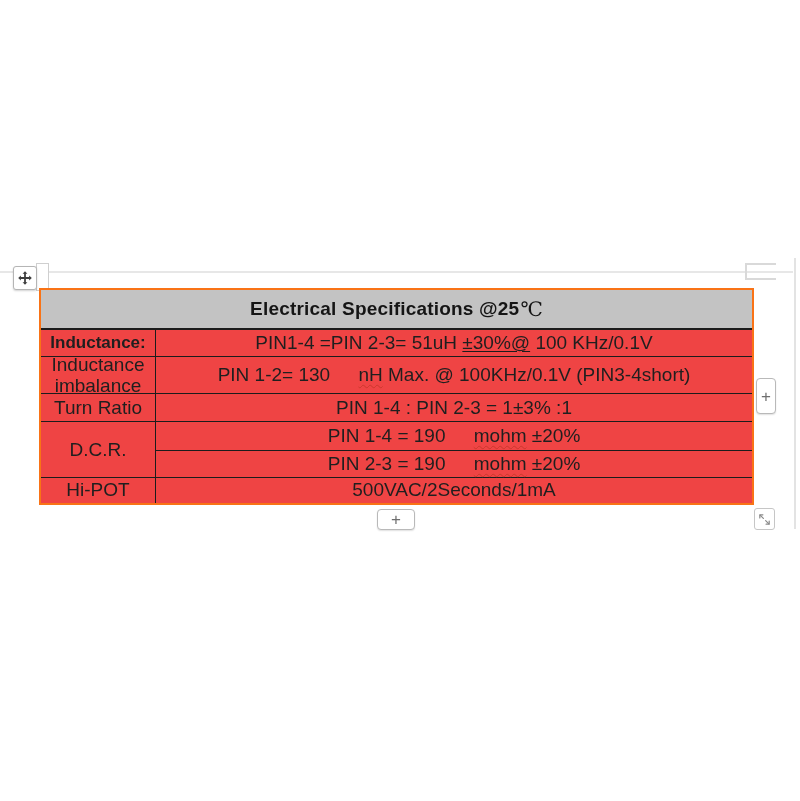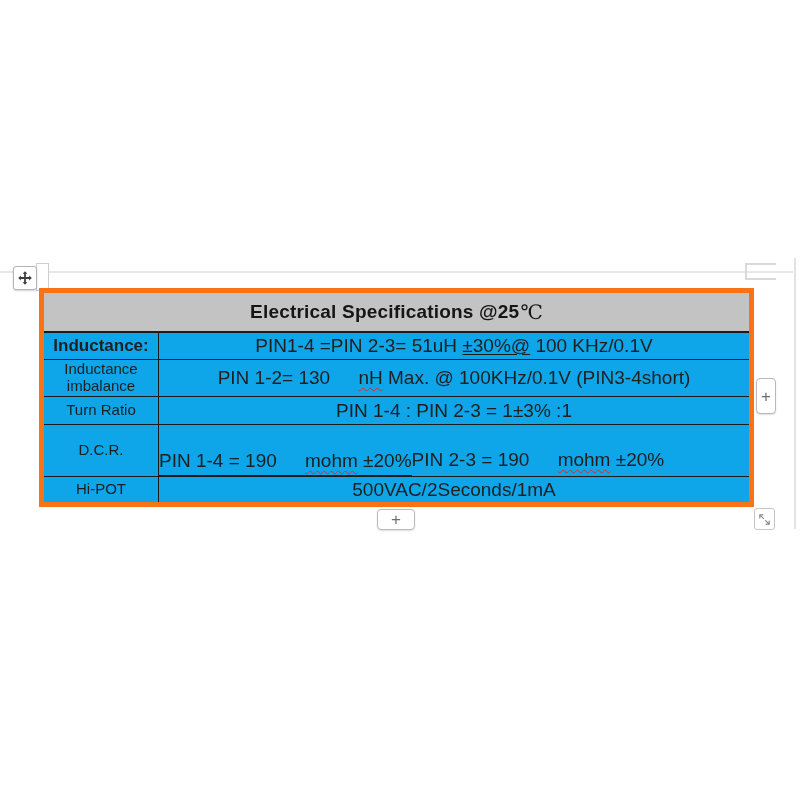--- a/index.html
+++ b/index.html
@@ -19,43 +19,43 @@
 
   
   .move-handle{
     position:absolute;left:13px;top:266px;width:24px;height:24px;background:#fff;
     border:1px solid #b5b5b5;border-radius:3px;box-shadow:0 1px 2px rgba(0,0,0,.18);
     display:flex;align-items:center;justify-content:center;cursor:move;box-sizing:border-box;
   }
 
   
   .spec-table{
-    position:absolute;left:39px;top:288px;width:715px;background:#0ea5e9;
-    border:5px solid #f97316;box-sizing:border-box;
+    position:absolute;left:39px;top:288px;width:715px;background:#ef4444;
+    border:2px solid #f97316;box-sizing:border-box;
   }
   .title-row{
     height:38px;background:#c3c3c3;border-bottom:2px solid #1c1c1c;
     display:flex;align-items:center;justify-content:center;
     font-weight:bold;font-size:19px;letter-spacing:.2px;color:#151515;
   }
   .deg{font-family:"DejaVu Serif","DejaVu Sans",serif;font-weight:normal;font-size:20px;margin-left:1px;}
   .t-row{display:flex;border-bottom:1.5px solid #1c1c1c;}
   .t-row.last{border-bottom:none;}
   .label-cell{
     width:115px;min-width:115px;border-right:1.5px solid #1c1c1c;
     display:flex;align-items:center;justify-content:center;text-align:center;
-    font-size:15px;line-height:1.12;box-sizing:border-box;
+    font-size:19px;line-height:1.12;box-sizing:border-box;
   }
   .label-cell.bold-small{font-weight:bold;font-size:17px;}
   .value-cell{
     flex:1;display:flex;align-items:center;justify-content:center;
     font-size:19px;white-space:pre;
   }
   .h-r1{height:26px;} .h-r2{height:36px;} .h-r3{height:27px;} .h-r5{height:25px;}
-  .dcr-values{flex:1;display:flex;flex-direction:row;margin-top:22px;}
+  .dcr-values{flex:1;display:flex;flex-direction:column;}
   .dcr-values .value-cell{flex:none;}
   .dcr-a{height:28px;border-bottom:1.5px solid #1c1c1c;box-sizing:content-box;}
   .dcr-b{height:25.5px;}
 
   
   .seg{}
   .u{text-decoration:underline;text-decoration-color:#1c1c1c;text-decoration-thickness:1px;text-underline-offset:2px;}
   .spell{
     text-decoration-line:underline;text-decoration-style:wavy;
     text-decoration-color:#cb372b;text-decoration-thickness:1px;text-underline-offset:3px;padding-left:23px;

